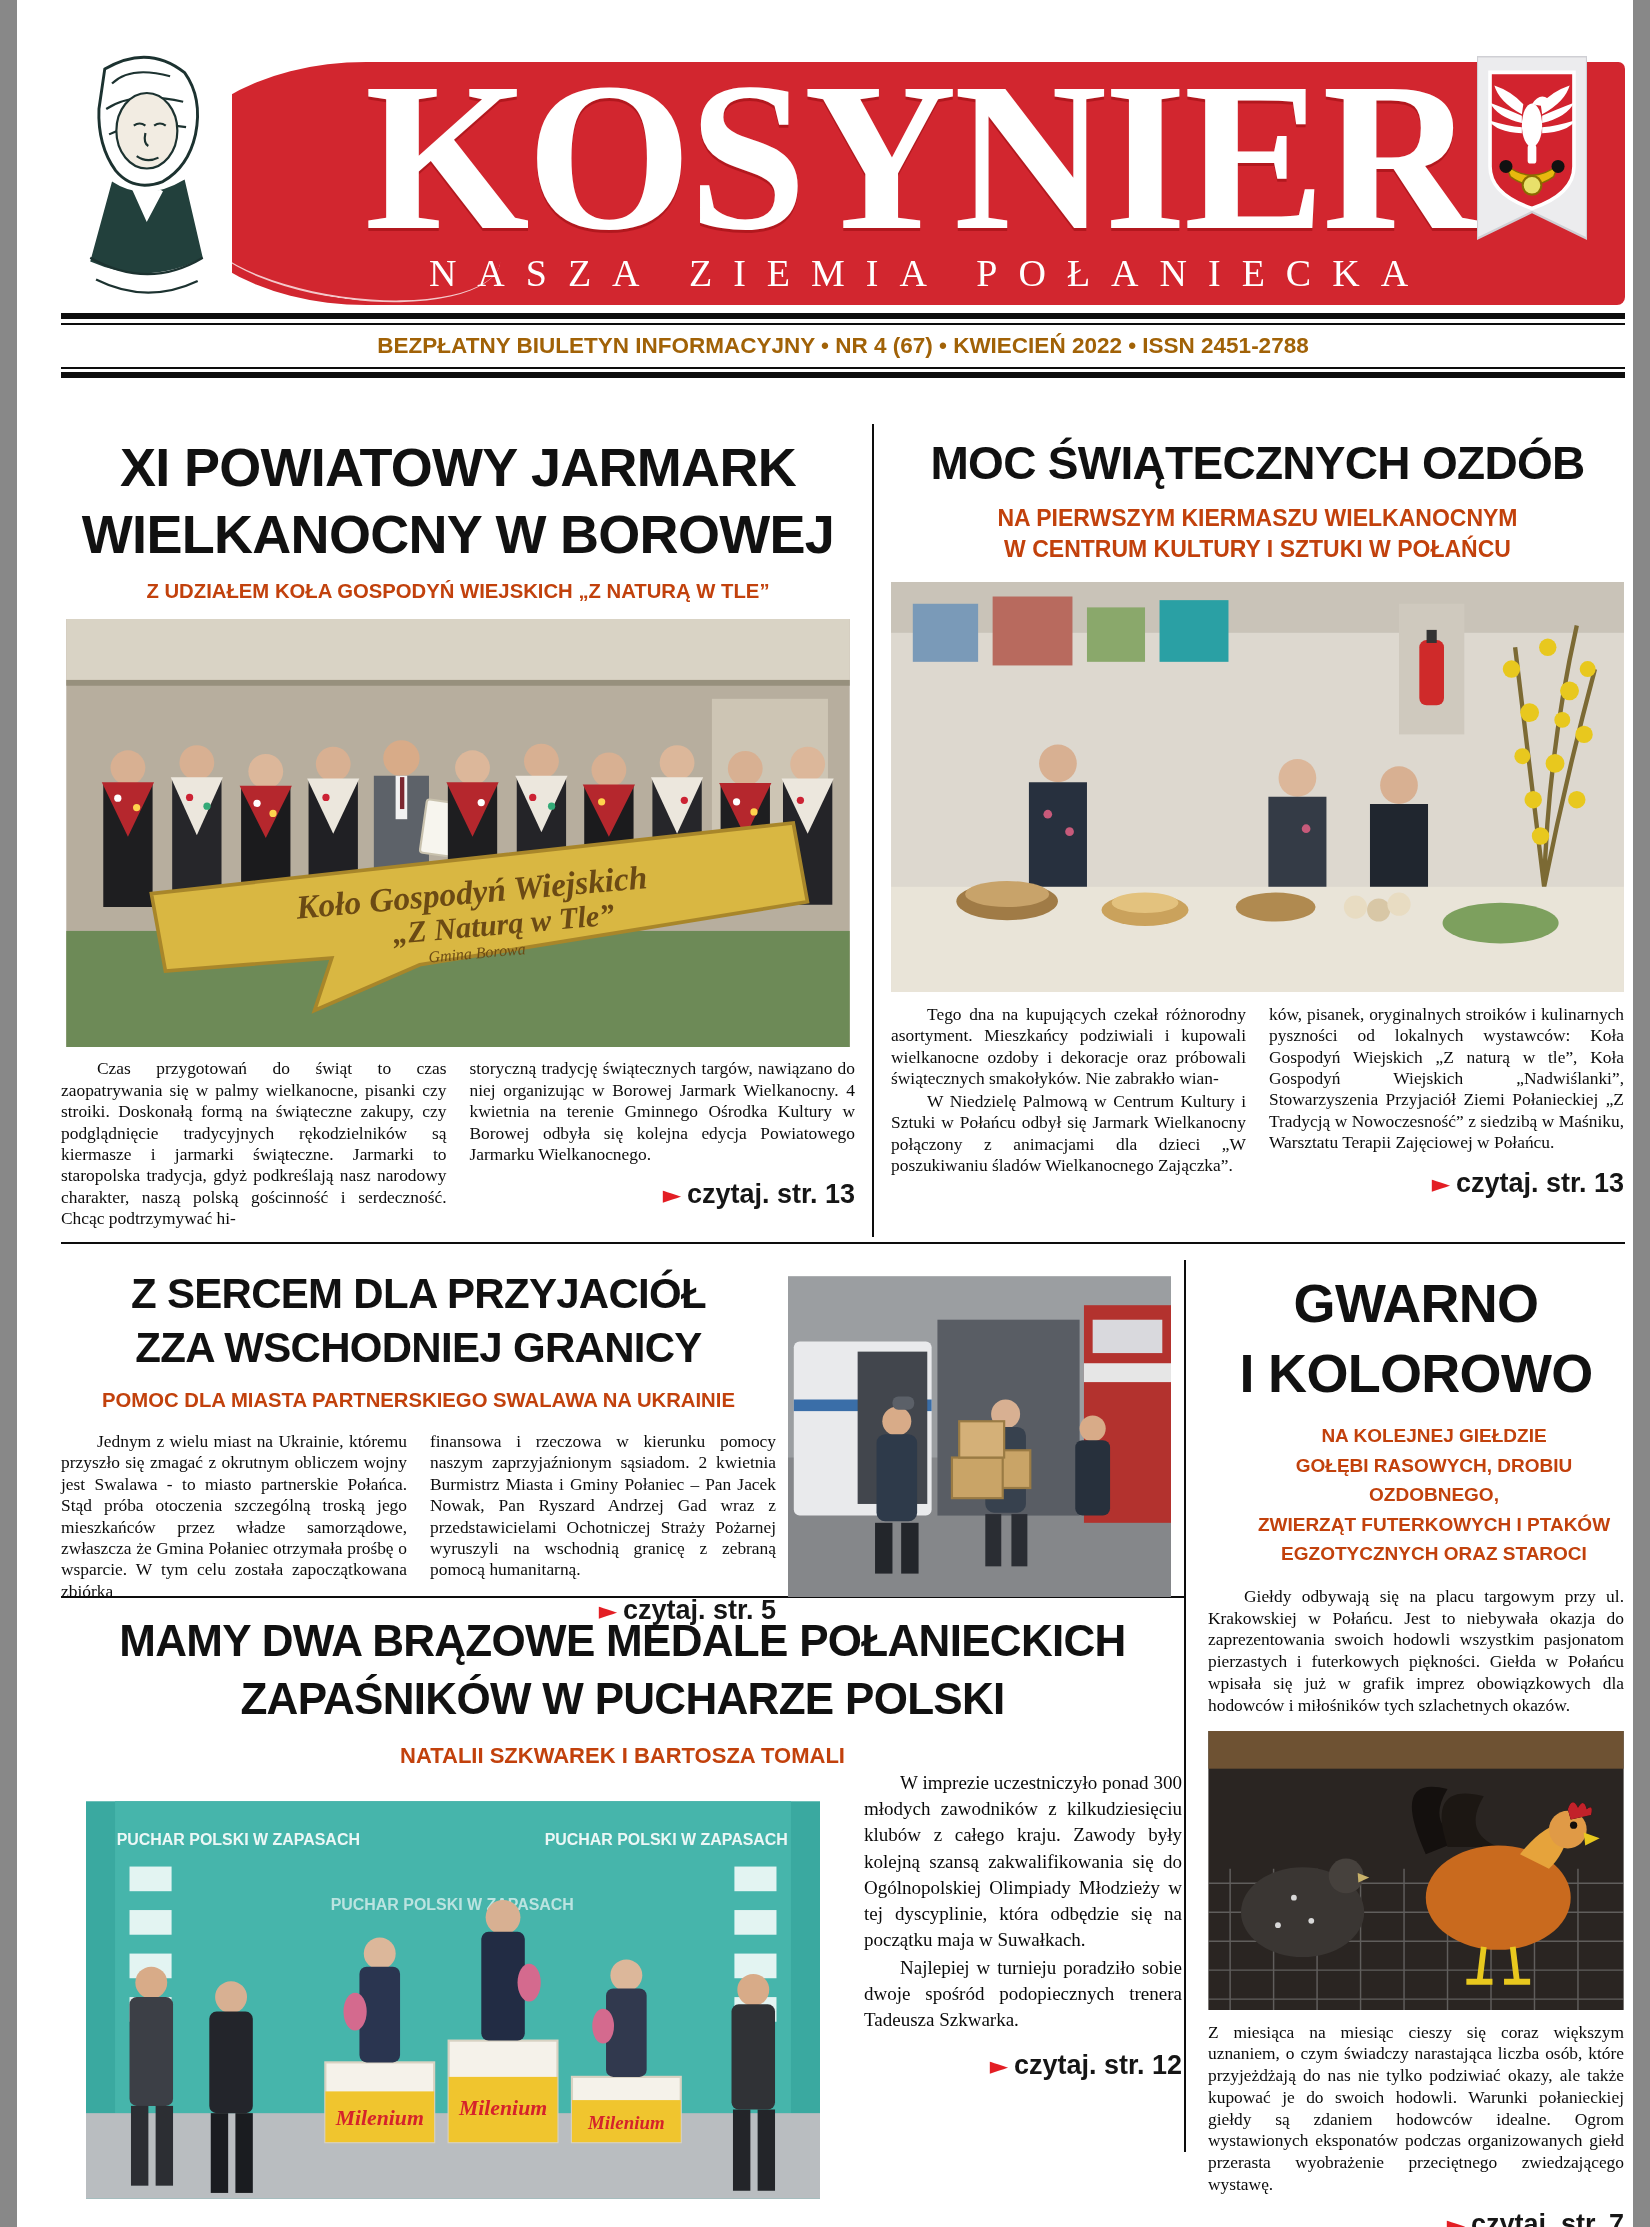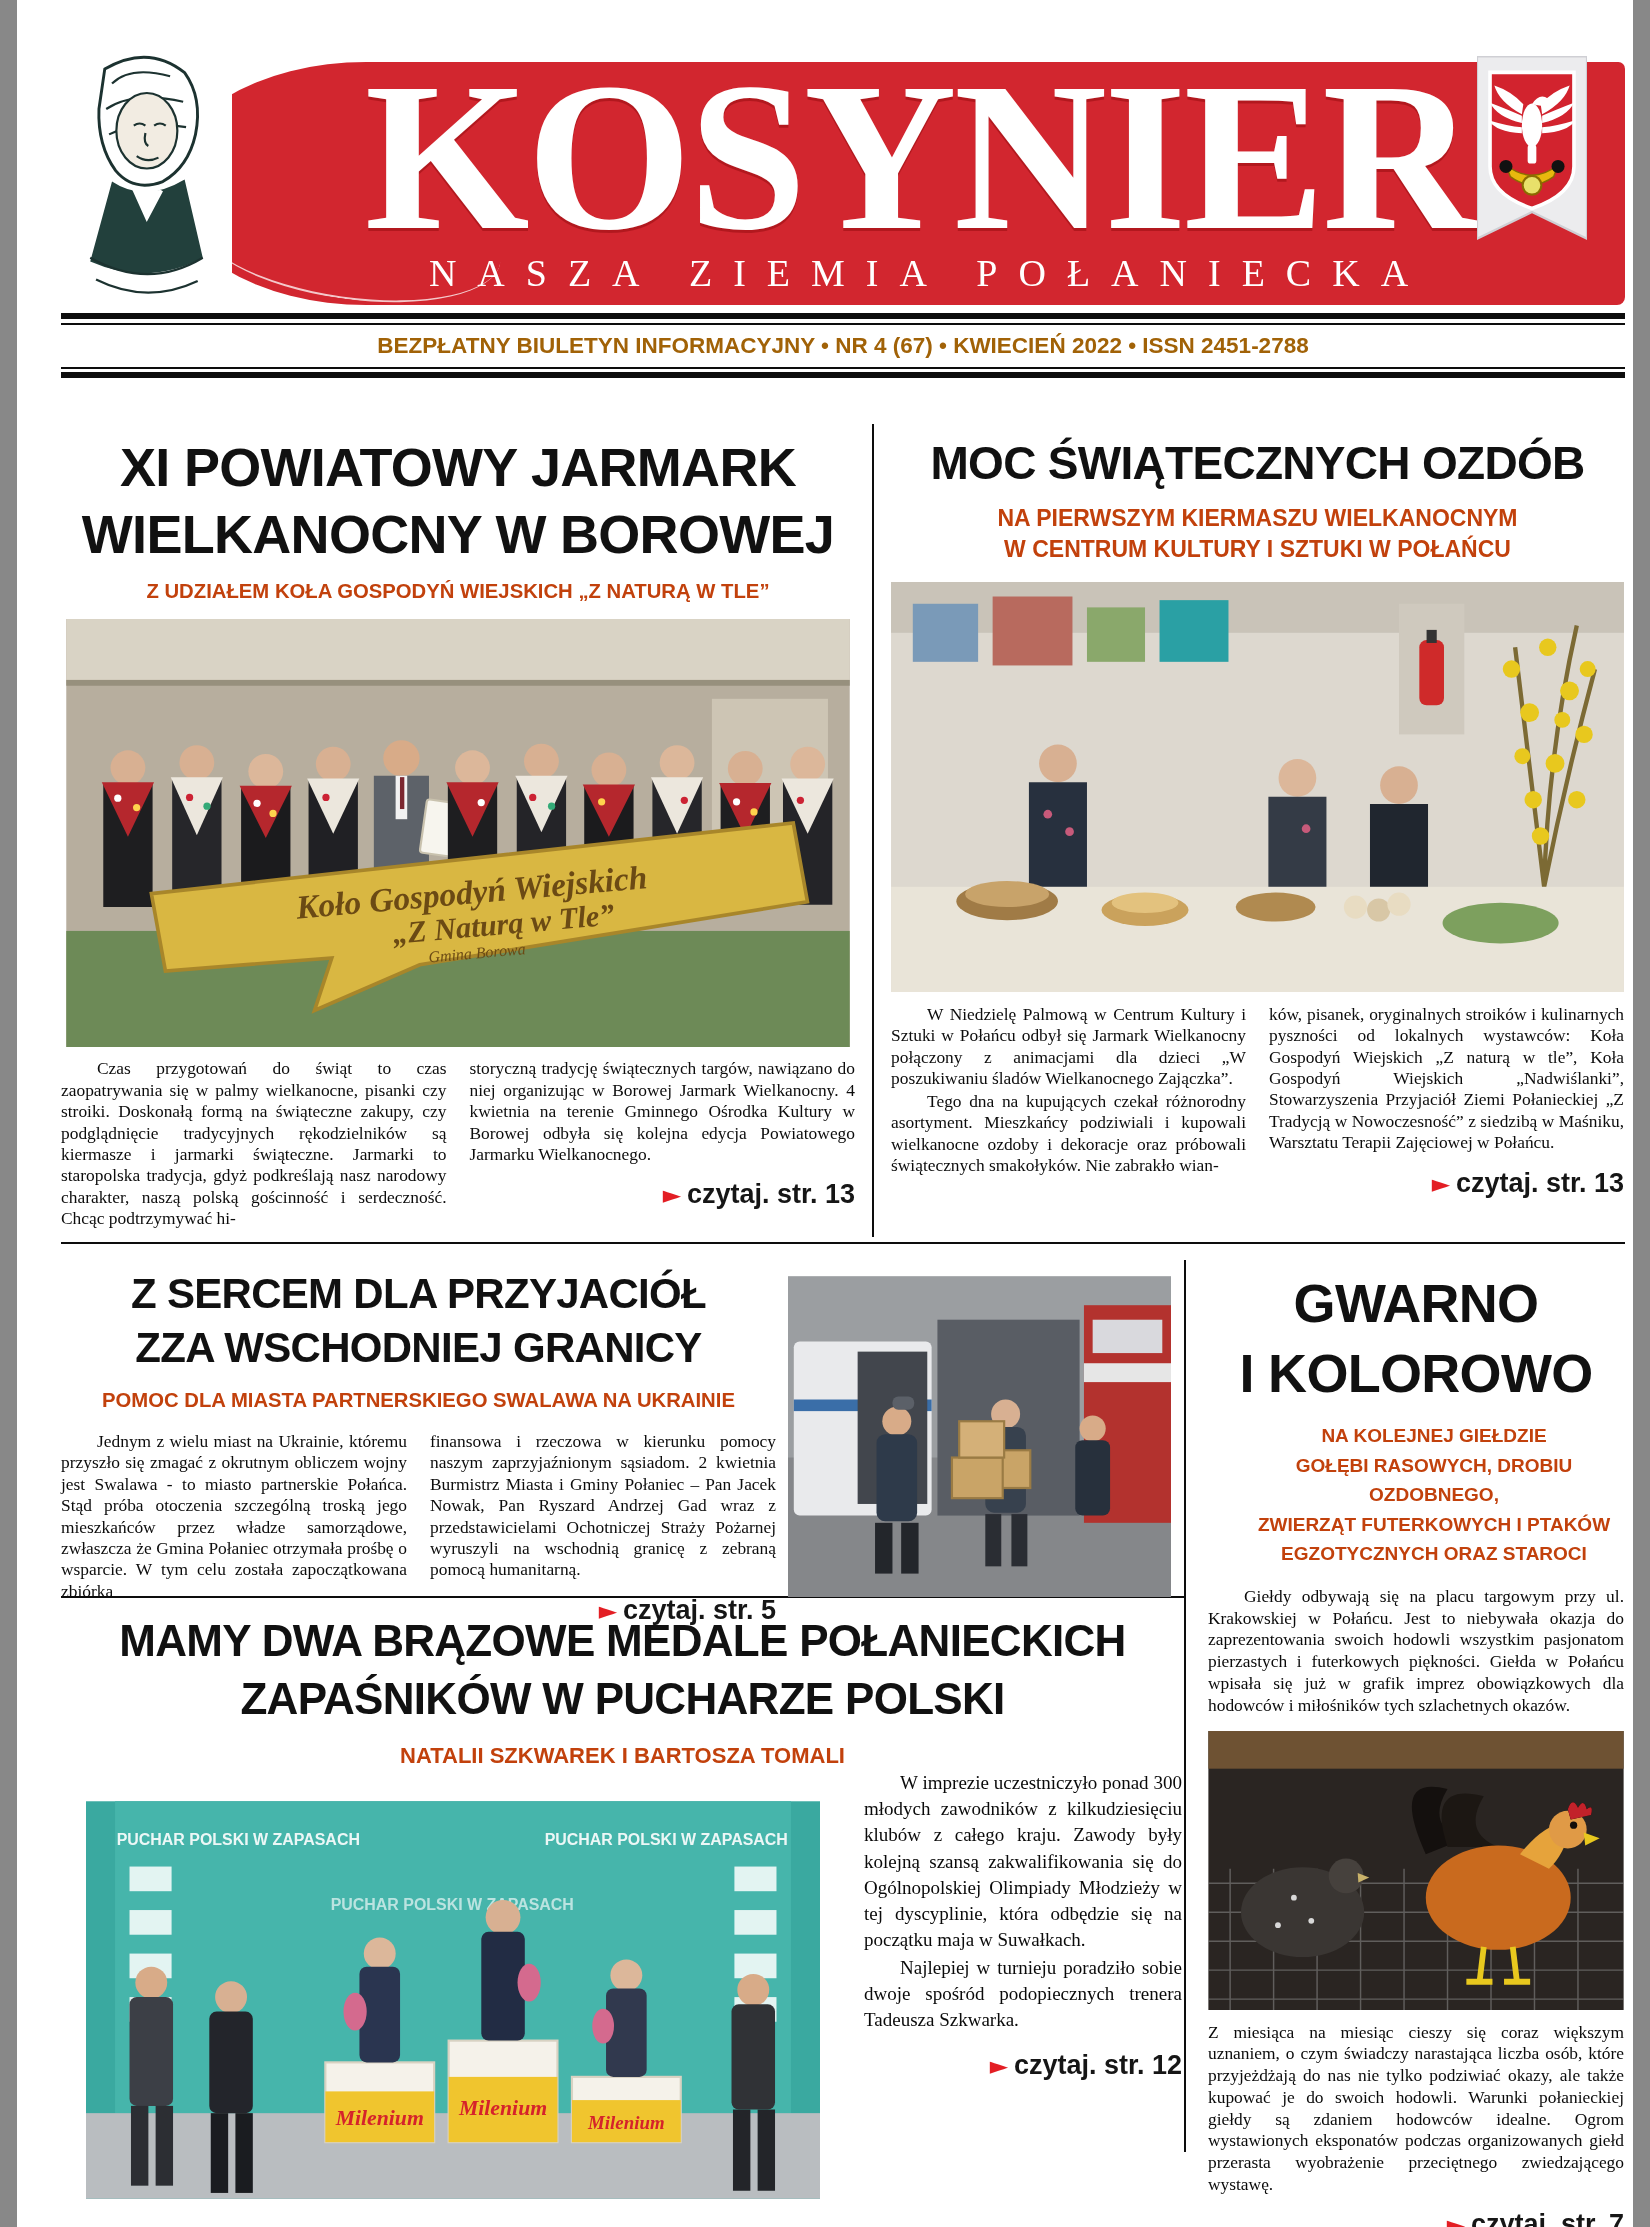--- a/index.html
+++ b/index.html
@@ -311,22 +311,22 @@
           <ellipse cx="350" cy="442" rx="46" ry="14" fill="#e3c27e"></ellipse>
         <ellipse cx="530" cy="448" rx="55" ry="20" fill="#b08a50"></ellipse>
         <circle cx="640" cy="448" r="16" fill="#e8dcc2"></circle>
           <circle cx="672" cy="452" r="16" fill="#d8c7a6"></circle>
           <circle cx="700" cy="444" r="16" fill="#e8dcc2"></circle>
         <ellipse cx="840" cy="470" rx="80" ry="28" fill="#7da05e"></ellipse>
       </g>
     </svg>
     <div class="twocol bodytext">
       <div>
+        <p class="ind">Tego dna na kupujących czekał różnorodny asortyment. Mieszkańcy podziwiali i kupowali wielkanocne ozdoby i dekoracje oraz próbowali świątecznych smakołyków. Nie zabrakło wian-</p>
         <p class="ind">W Niedzielę Palmową w Centrum Kultury i Sztuki w Połańcu odbył się Jarmark Wielkanocny połączony z animacjami dla dzieci „W poszukiwaniu śladów Wielkanocnego Zajączka”.</p>
-        <p class="ind">Tego dna na kupujących czekał różnorodny asortyment. Mieszkańcy podziwiali i kupowali wielkanocne ozdoby i dekoracje oraz próbowali świątecznych smakołyków. Nie zabrakło wian-</p>
       </div>
       <div>
         <span>ków, pisanek, oryginalnych stroików i kulinarnych pyszności od lokalnych wystawców: Koła Gospodyń Wiejskich „Z naturą w tle”, Koła Gospodyń Wiejskich „Nadwiślanki”, Stowarzyszenia Przyjaciół Ziemi Połanieckiej „Z Tradycją w Nowoczesność” z siedzibą w Maśniku, Warsztatu Terapii Zajęciowej w Połańcu.</span>
         <div class="readmore">
           <span class="arrow">►</span><span>czytaj. str. 13</span>
         </div>
       </div>
     </div>
   </div>
 

